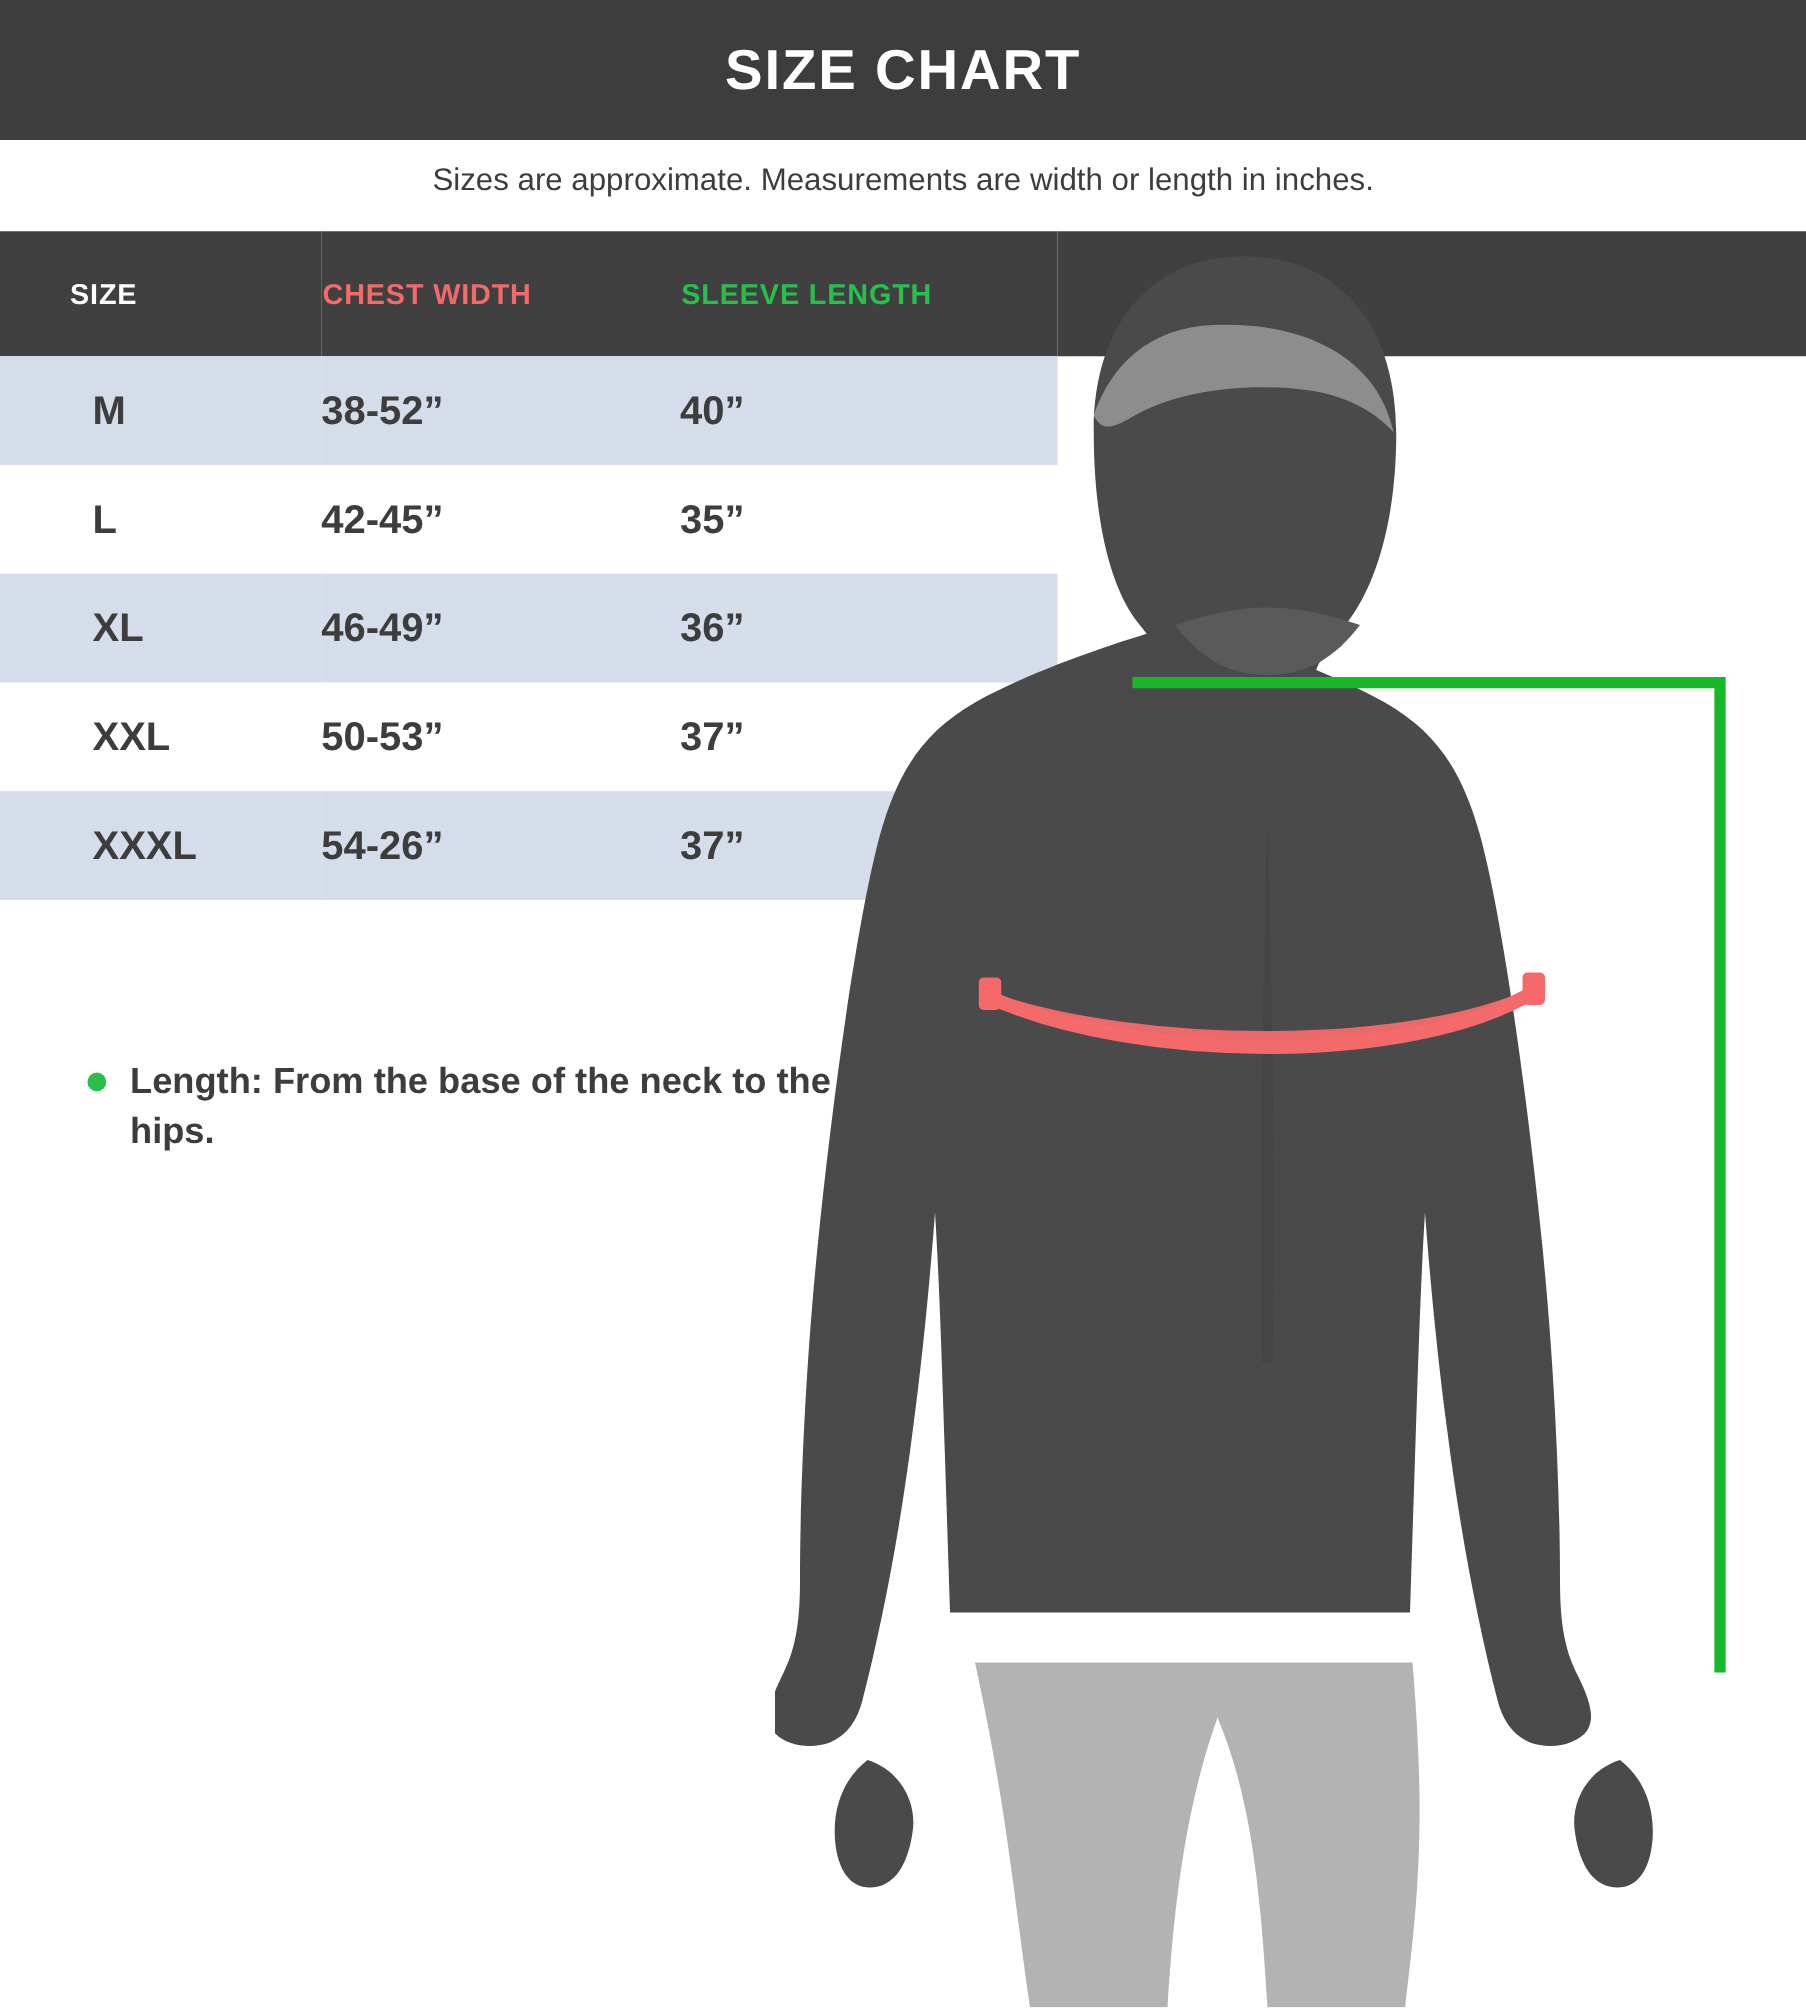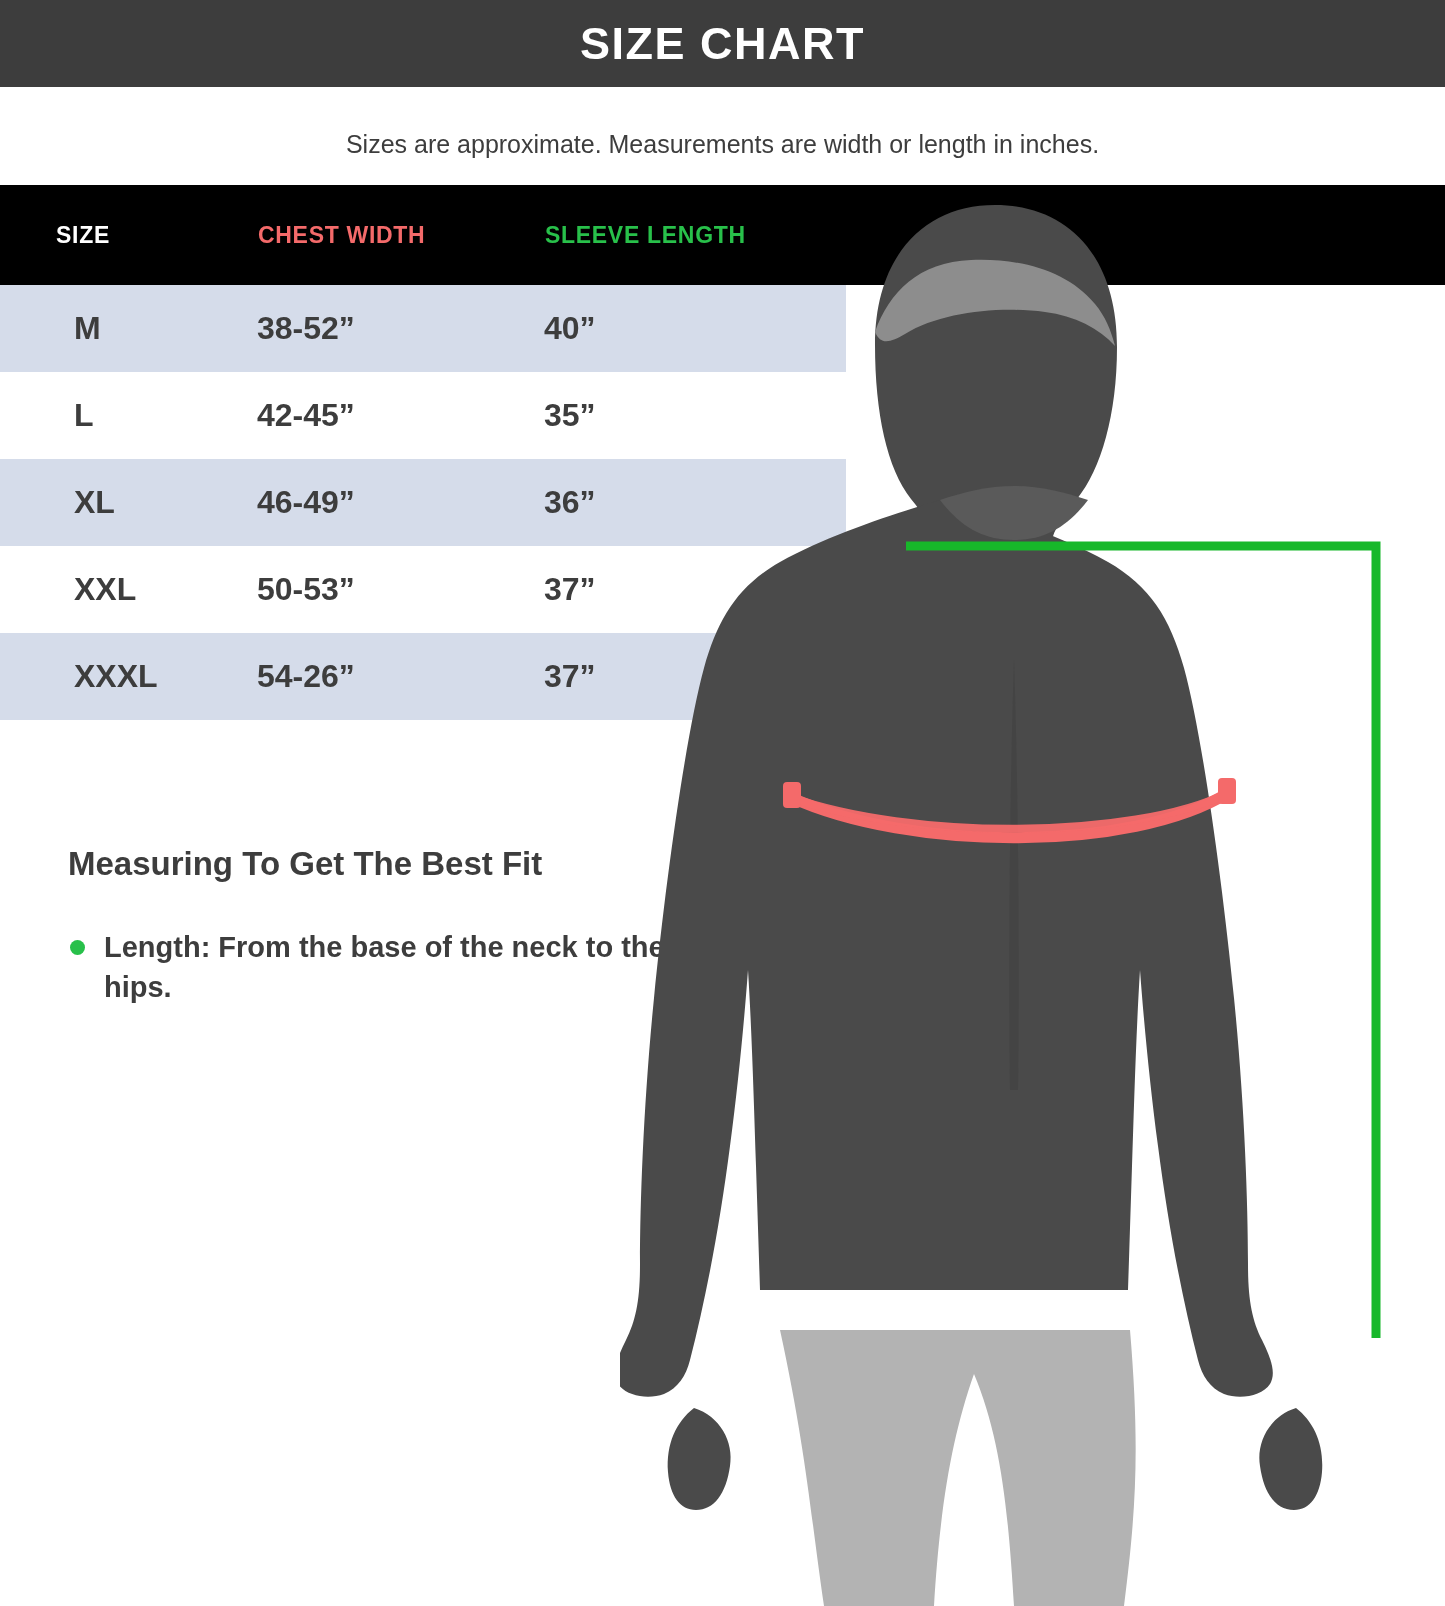--- a/index.html
+++ b/index.html
@@ -15,21 +15,21 @@
     color: #3d3d3d;
     overflow: hidden;
   }
 
   
   .title-bar {
     position: absolute;
     left: 0;
     top: 0;
     width: 1445px;
-    height: 87px;
+    height: 112px;
     background: #3d3d3d;
     display: flex;
     align-items: center;
     justify-content: center;
   }
   .title-bar .title {
     color: #ffffff;
     font-size: 45px;
     font-weight: bold;
     letter-spacing: 1.5px;
@@ -54,21 +54,21 @@
     left: 0;
     top: 185px;
     width: 1390px;
   }
   .size-table {
     border-collapse: collapse;
     table-layout: fixed;
     width: 1390px;
   }
   .size-table th {
-    background: #000000;
+    background: #404040;
     height: 98px;
     text-align: left;
     font-size: 23px;
     letter-spacing: 0.7px;
     font-weight: bold;
     vertical-align: middle;
   }
   .size-table th.c-size { color: #ffffff; padding-left: 56px; width: 200px; }
   .size-table th.c-chest { color: #f46a6a; width: 285px; }
   .size-table th.c-sleeve { color: #28c04a; width: 300px; }
@@ -178,21 +178,20 @@
         <td class="c-size">XXXL</td>
         <td class="c-chest">54-26”</td>
         <td class="c-sleeve">37”</td>
         <td class="c-blank-cell"></td>
       </tr>
     </tbody>
   </table>
 </div>
 
 <div class="notes">
-  <h2>Measuring To Get The Best Fit</h2>
 
 
   <div class="note-item">
     <span class="bullet green"></span>
     <span>Length: From the base of the neck to the hips.</span>
   </div>
 </div>
 
 <div class="figure">
   <svg width="825" height="1416" viewBox="0 0 825 1416" xmlns="http://www.w3.org/2000/svg">

